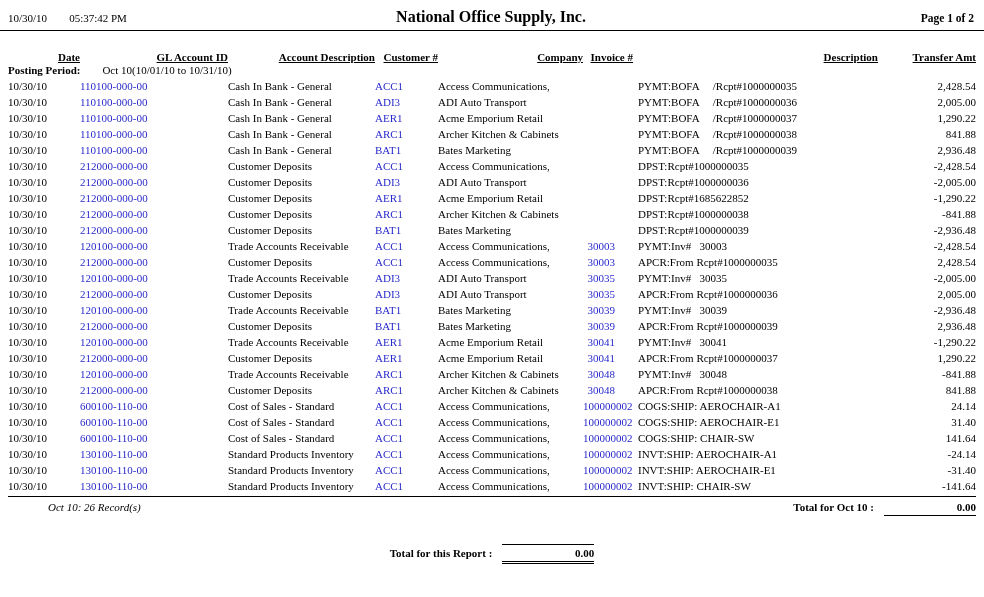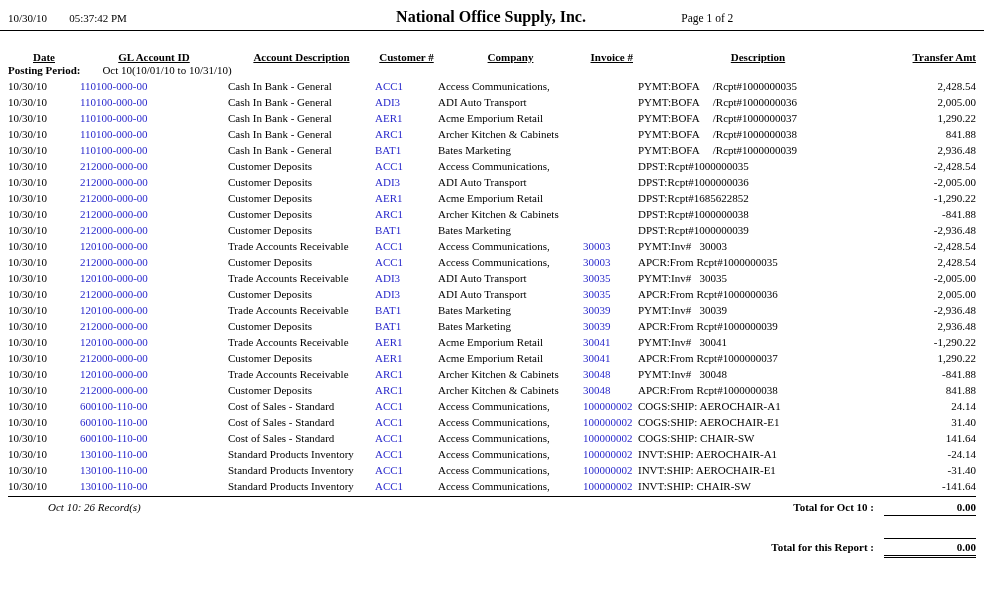--- a/index.html
+++ b/index.html
@@ -8,48 +8,48 @@
     width:984px; height:597px; overflow:hidden;
     font-family:"Liberation Serif","DejaVu Serif",serif;
     color:#000; font-size:11px;
   }
   .page { width:984px; height:597px; position:relative; }
 
   
   .hdr-row1 { display:flex; align-items:baseline; padding:8px 10px 3px 8px; }
   .hdr-row1 .h-left { flex:1; display:flex; gap:22px; }
   .hdr-row1 .h-center { flex:1.3; text-align:center; font-weight:bold; font-size:16px; }
-  .hdr-row1 .h-right { flex:1; font-size:11.5px; }
+  .hdr-row1 .h-right { flex:1; text-align:right; font-size:11.5px;font-weight:bold; }
   .hdr-rule { border-top:1px solid #000; margin:1px 0 0 0; }
   .hdr-row2 { display:flex; align-items:flex-start; padding:4px 10px 0 8px; }
   .hdr-row2 .h-left { flex:1; padding-top:2px; }
   .hdr-row2 .h-center { flex:1.3; text-align:center; font-weight:bold; font-size:16px; padding-top:4px; }
   .hdr-row2 .h-right { flex:1; }
 
   
   table.report { width:968px; margin:16px 8px 0 8px; border-collapse:collapse; table-layout:fixed; }
-  th { font-weight:bold; text-decoration:underline; text-align:center; padding:0; font-size:11px; height:16px; vertical-align:bottom; }
+  th { font-weight:bold; text-decoration:underline; text-align:right; padding:0; font-size:11px; height:16px; vertical-align:bottom; }
   th.r { text-align:right;text-decoration:underline; }
   td { padding:0; height:16px; line-height:16px; font-size:11px; overflow:hidden; white-space:nowrap; }
   .posting td { height:15px; line-height:15px; }
   .posting .pp-label { font-weight:bold; }
   .posting .pp-value { margin-left:22px; }
-  .c-inv { padding-right:2px; }
+  .c-inv { text-align:right; padding-right:23px; }
   .c-amt { text-align:right; }
   .c-desc { white-space:pre;margin-left:20px; }
   .link { color:var(--link,#2929CC); }
 
   
   .footer-rule { border-top:1px solid #000; margin:2px 8px 0 8px; }
   .total-row { display:flex; align-items:baseline; padding:4px 8px 0 8px; }
   .records { flex:1; font-style:italic;margin-left:40px; }
   .total-label { font-weight:bold; }
   .total-amt { width:92px; margin-left:10px; text-align:right; font-weight:bold; padding-bottom:2px; }
   .oct-amt { border-bottom:1px solid #000; }
-  .report-total-row { display:flex; justify-content:flex-end; align-items:baseline; margin-top:22px; padding:0 8px; }
+  .report-total-row { display:flex; justify-content:center; align-items:baseline; margin-top:28px; padding:0 8px; }
   .rep-amt { border-top:1px solid #000; border-bottom:3px double #000; padding-top:2px; }
 </style>
 </head>
 <body>
 
 <div class="page">
 
   <div class="hdr-row1">
     <div class="h-left">
       <span>10/30/10</span>

